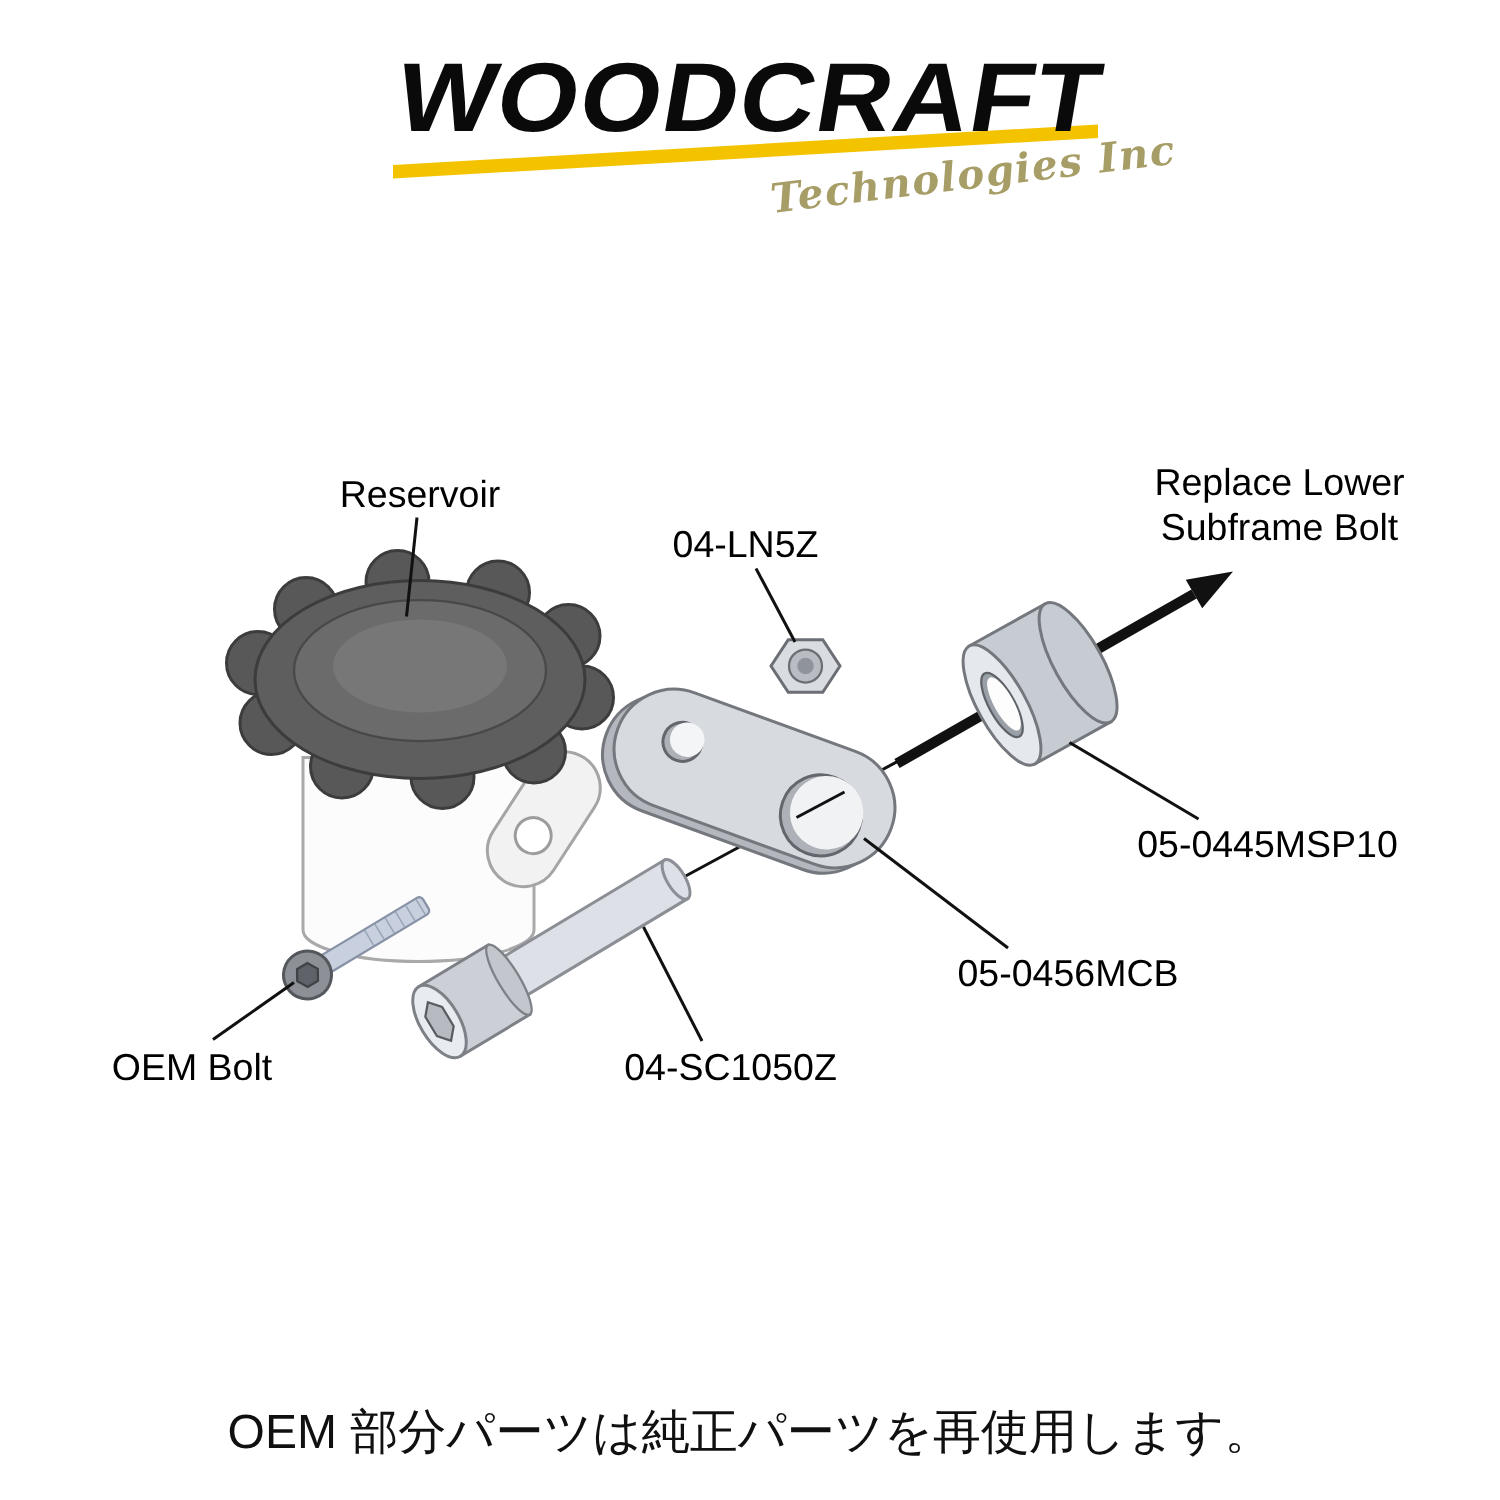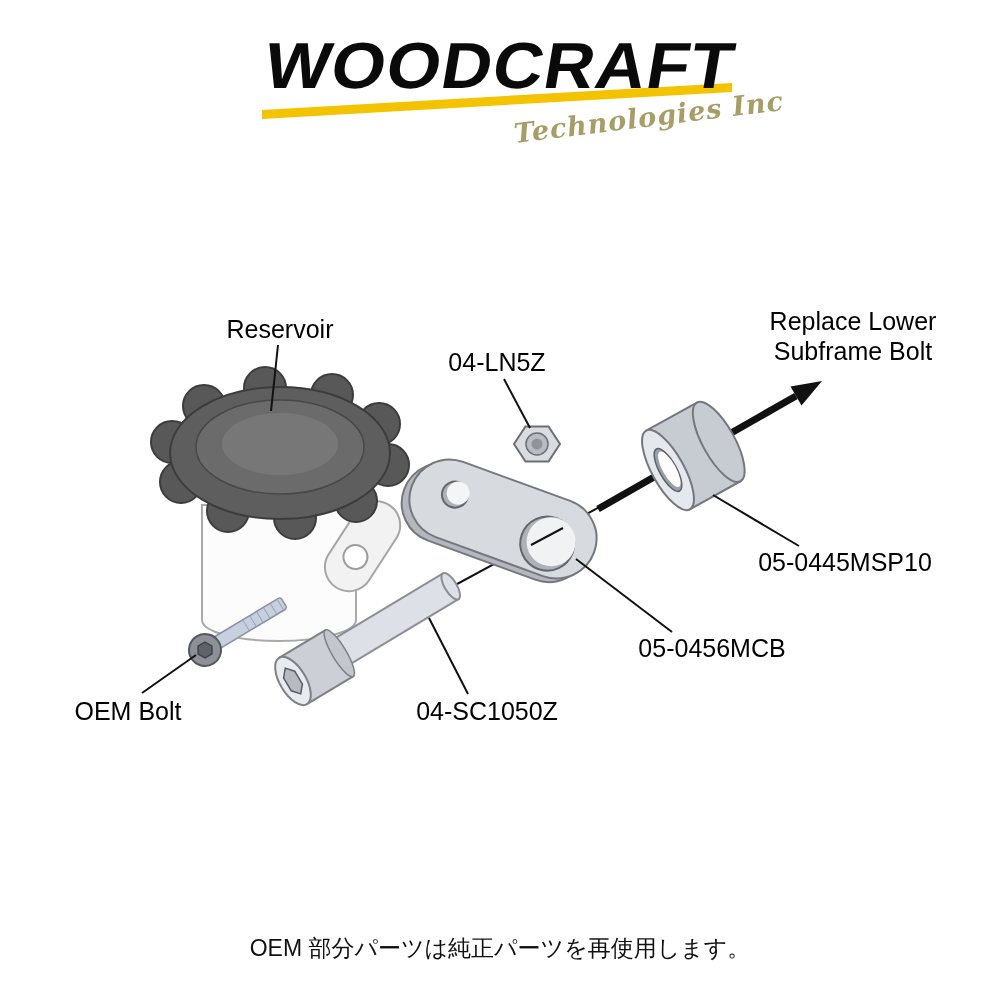--- a/index.html
+++ b/index.html
@@ -22,21 +22,21 @@
     font-family:"DejaVu Serif",serif; font-style:italic; font-weight:bold;
     font-size:27px; color:#a79d66; letter-spacing:1px; white-space:nowrap;
   }
 
   .diagram { position:absolute; top:0; left:0; }
 
   .lbl { font-family:"Liberation Sans",sans-serif; font-size:25px; fill:#000000; }
 
   .caption {
     position:absolute; top:933px; left:0; width:100%;
-    text-align:center; font-size:23px; color:#101010;
+    text-align:center; font-size:32px; color:#101010;
     font-family:"Liberation Sans","DejaVu Sans",sans-serif;
   }
 </style>
 </head>
 <body>
 
 <div class="page">
 
   <div class="logo">
     <svg class="swoosh" width="476" height="46" viewBox="0 0 476 46">

